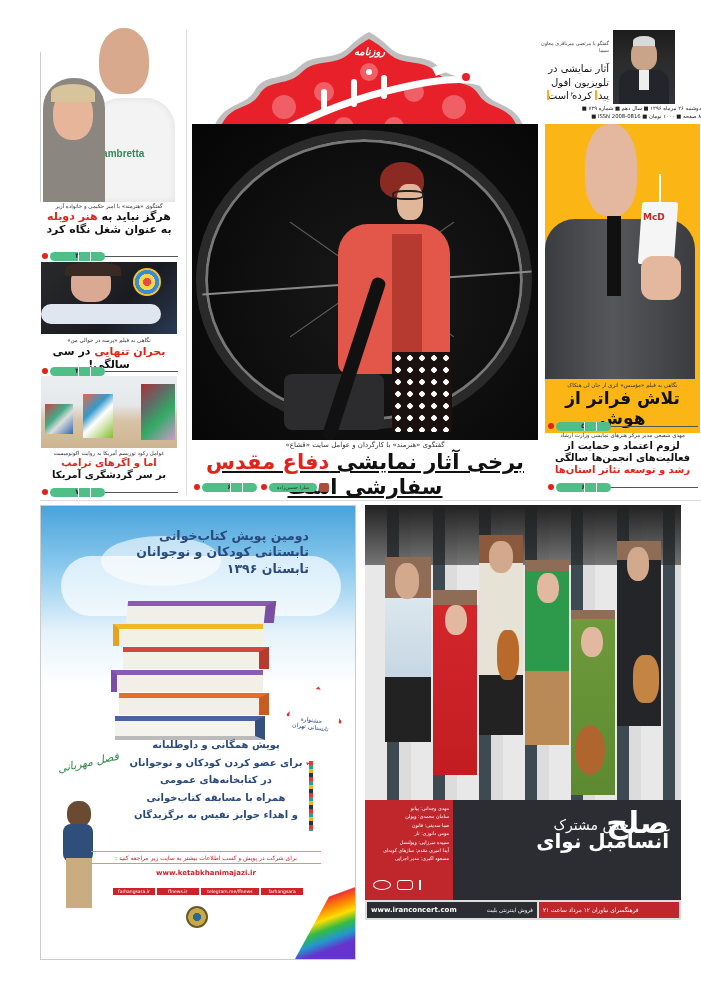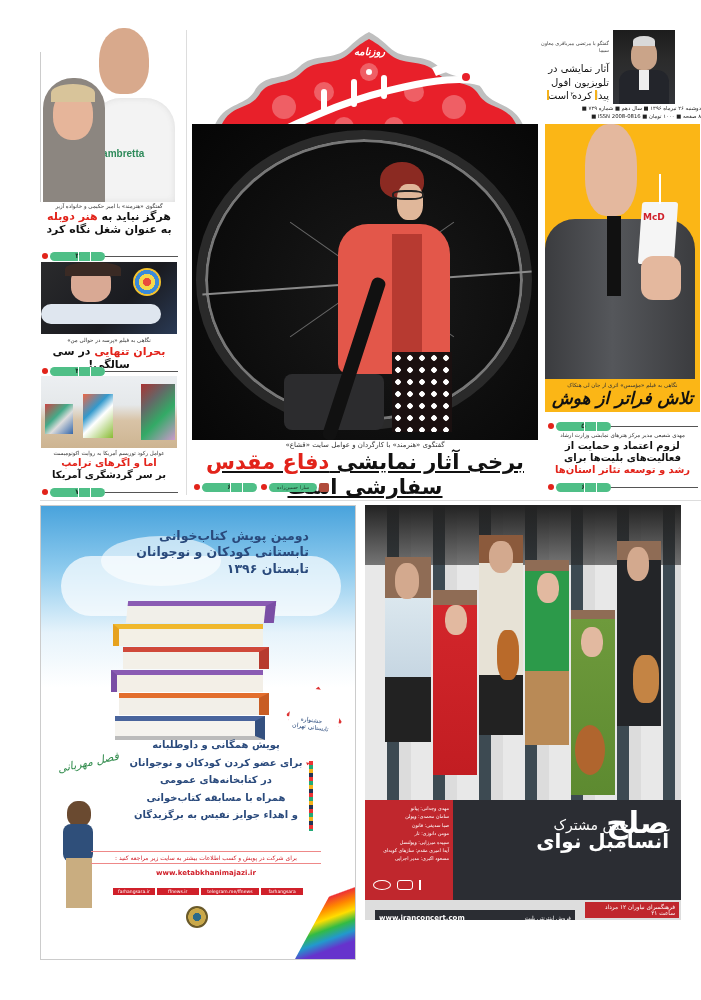--- a/index.html
+++ b/index.html
@@ -110,37 +110,37 @@
   <div class="abs" style="left:0; top:95px; width:150px; height:160px; border-radius:30px 30px 0 0; background: linear-gradient(90deg,#3b3c3f,#55575b 45%,#3b3c3f);"></div>
   <div class="abs" style="left:40px; top:0; width:52px; height:92px; border-radius:45% 45% 40% 40%; background:#e4b89e;"></div>
   <div class="abs" style="left:62px; top:92px; width:14px; height:80px; background:#111;"></div>
   <div class="abs" style="left:95px; top:78px; width:36px; height:62px; background:#f5f5f5; border-radius:3px; transform:skewX(-4deg);"></div>
   <div class="abs" style="left:98px; top:88px; font-size:9px; color:#d0202a; font-weight:bold; direction:ltr;">McD</div>
   <div class="abs" style="left:114px; top:50px; width:2px; height:30px; background:#fff;"></div>
   <div class="abs" style="left:96px; top:132px; width:40px; height:44px; border-radius:12px; background:#e4b89e;"></div>
 </div>
 <div class="abs txt-c" style="left:545px; top:379px; width:155px; background:#fbb616; padding:3px 0 4px;">
   <div class="kicker" style="font-size:5.5px;">نگاهی به فیلم «مؤسس» اثری از جان لی هنکاک</div>
-  <div class="head" style="font-size:17px;font-style:italic;">تلاش فراتر از هوش</div>
+  <div class="head" style="font-size:17px;">تلاش فراتر از هوش</div>
 </div>
 <div class="pagebar" style="left:548px; top:421px; width:150px;">
   <span class="dot"></span>
   <span class="pill" style="width:55px;">
       <span>۵</span>
       <span class="seg" style="right:14px"></span>
       <span class="seg" style="right:26px"></span>
     </span>
   <span class="line"></span>
 </div>
 
 <div class="abs txt-c" style="left:545px; top:432px; width:155px;">
   <div class="kicker" style="font-size:5.5px;">مهدی شفیعی مدیر مرکز هنرهای نمایشی وزارت ارشاد</div>
   <div class="head" style="font-size:10px; margin-top:2px;">
     <div>لزوم اعتماد و حمایت از</div>
-    <div>فعالیت‌های بلیت‌ها برای</div>
+    <div>فعالیت‌های انجمن‌ها سالگی</div>
     <div class="red">رشد و توسعه تئاتر استان‌ها</div>
   </div>
 </div>
 <div class="pagebar" style="left:548px; top:482px; width:150px;">
   <span class="dot"></span>
   <span class="pill" style="width:55px;">
       <span>۶</span>
       <span class="seg" style="right:14px"></span>
       <span class="seg" style="right:26px"></span>
     </span>
@@ -312,21 +312,21 @@
     <span style="width:18px; height:10px; border:1px solid #fff; border-radius:50%;"></span>
     <span style="width:16px; height:10px; border:1px solid #fff; border-radius:3px;"></span>
     <span style="width:12px; height:10px; border-left:2px solid #fff;"></span>
   </div>
 
   <div class="abs" style="right:52px; top:312px; font-size:14px; color:#fff;">حس مشترک</div>
   <div class="abs" style="right:12px; top:300px; font-size:30px; font-weight:bold; color:#fff;">صلح</div>
   <div class="abs" style="right:12px; top:324px; font-size:20px; font-weight:bold; color:#fff;">آنسامبل نوای</div>
 
   <div class="abs" style="left:0; top:395px; width:316px; height:20px; background:#ddd; display:flex; direction:ltr;">
-    <div style="width:200px; height:16px; margin:10px; background:#2b2d33; display:flex; align-items:center; justify-content:space-between; padding:0 4px;">
+    <div style="width:170px; height:16px; margin:2px; background:#2b2d33; display:flex; align-items:center; justify-content:space-between; padding:0 4px;">
       <span style="font-size:7px; color:#fff; font-weight:bold;">www.iranconcert.com</span>
       <span style="font-size:5.5px; color:#fff;">فروش اینترنتی بلیت</span>
     </div>
     <div style="flex:1; height:16px; margin:2px 2px 2px 0; background:#c0272d; display:flex; align-items:center; justify-content:flex-end; padding:0 4px; direction:rtl;">
       <span style="font-size:5.8px; color:#fff;">فرهنگسرای نیاوران   ۱۲ مرداد   ساعت ۲۱</span>
     </div>
   </div>
 </div>
 
 </body></html>

